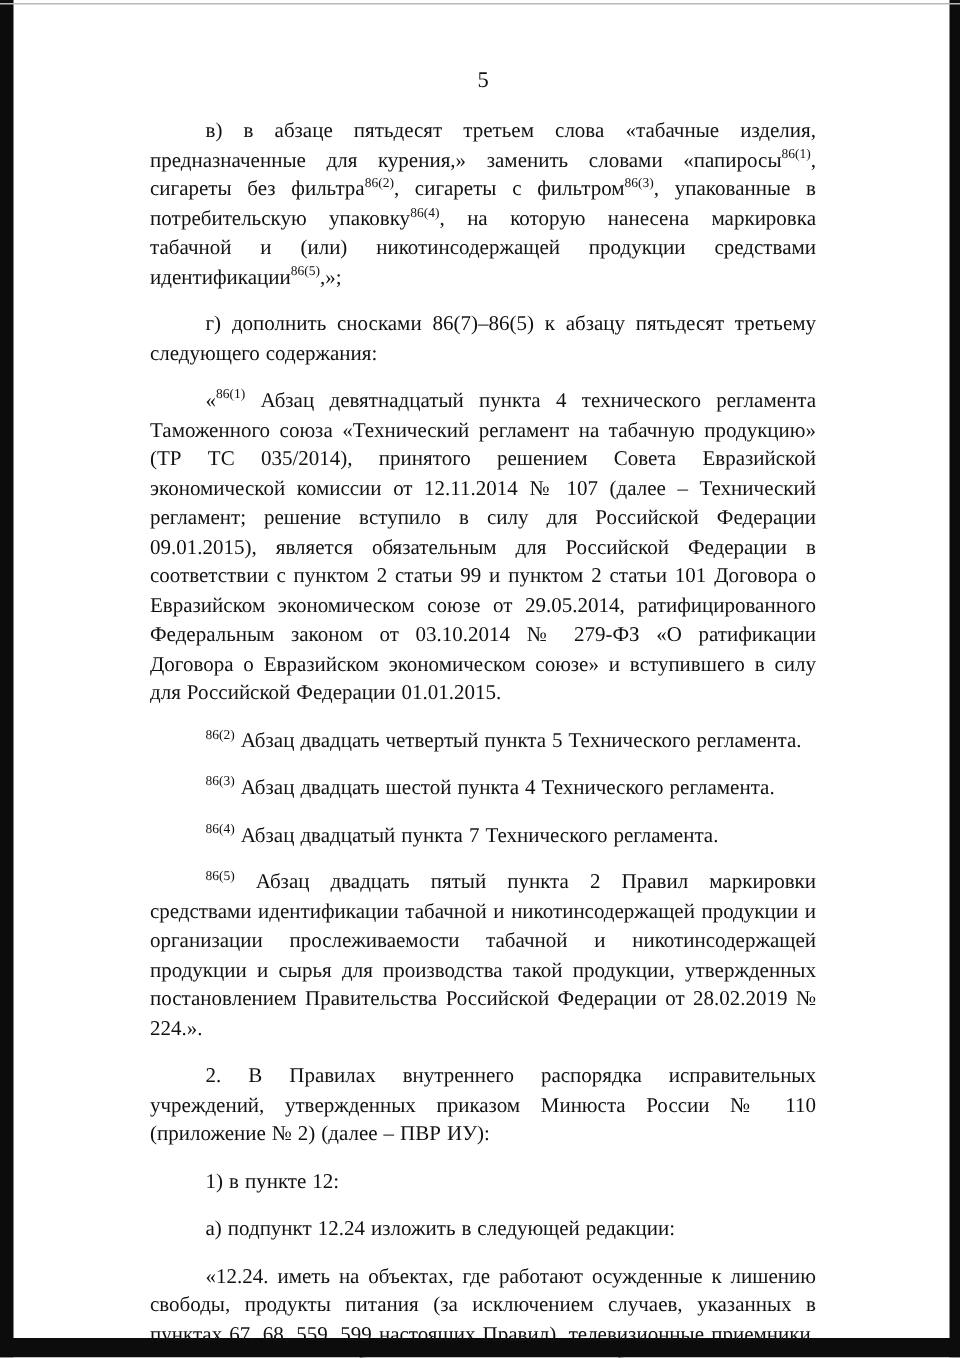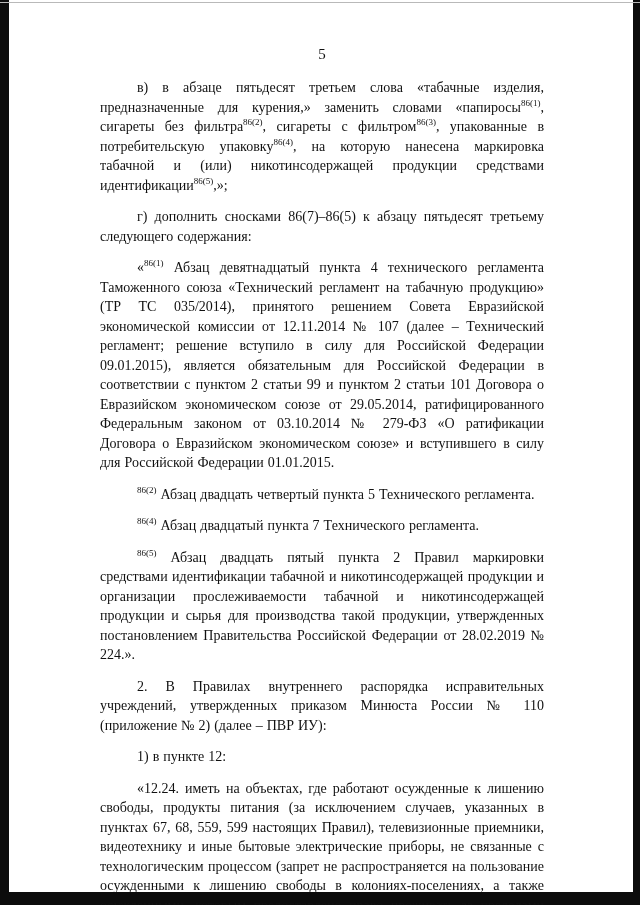--- a/index.html
+++ b/index.html
@@ -52,20 +52,22 @@
   <div class="scan-edge edge-bottom"></div>
   <div class="edge-top scan-edge" style="background:#b9b9b9;"></div>
 
   <div class="content">
     <div class="page-number">5</div>
     <div id="doc-body">
         <p class="para"><span>в) в абзаце пятьдесят третьем слова «табачные изделия, предназначенные для курения,» заменить словами «папиросы</span><sup>86(1)</sup><span>, сигареты без фильтра</span><sup>86(2)</sup><span>, сигареты с фильтром</span><sup>86(3)</sup><span>, упакованные в потребительскую упаковку</span><sup>86(4)</sup><span>, на которую нанесена маркировка табачной и (или) никотинсодержащей продукции средствами идентификации</span><sup>86(5)</sup><span>,»;</span></p>
         <p class="para"><span>г) дополнить сносками 86(7)–86(5) к абзацу пятьдесят третьему следующего содержания:</span></p>
         <p class="para"><span>«</span><sup>86(1)</sup><span> Абзац девятнадцатый пункта 4 технического регламента Таможенного союза «Технический регламент на табачную продукцию» (ТР ТС 035/2014), принятого решением Совета Евразийской экономической комиссии от 12.11.2014 № 107 (далее – Технический регламент; решение вступило в силу для Российской Федерации 09.01.2015), является обязательным для Российской Федерации в соответствии с пунктом 2 статьи 99 и пунктом 2 статьи 101 Договора о Евразийском экономическом союзе от 29.05.2014, ратифицированного Федеральным законом от 03.10.2014 № 279-ФЗ «О ратификации Договора о Евразийском экономическом союзе» и вступившего в силу для Российской Федерации 01.01.2015.</span></p>
         <p class="para"><sup>86(2)</sup><span> Абзац двадцать четвертый пункта 5 Технического регламента.</span></p>
+        <p class="para"><sup>86(3)</sup><span> Абзац двадцать шестой пункта 4 Технического регламента.</span></p>
         <p class="para"><sup>86(4)</sup><span> Абзац двадцатый пункта 7 Технического регламента.</span></p>
         <p class="para"><sup>86(5)</sup><span> Абзац двадцать пятый пункта 2 Правил маркировки средствами идентификации табачной и никотинсодержащей продукции и организации прослеживаемости табачной и никотинсодержащей продукции и сырья для производства такой продукции, утвержденных постановлением Правительства Российской Федерации от 28.02.2019 № 224.».</span></p>
         <p class="para"><span>2. В Правилах внутреннего распорядка исправительных учреждений, утвержденных приказом Минюста России № 110 (приложение № 2) (далее – ПВР ИУ):</span></p>
         <p class="para"><span>1) в пункте 12:</span></p>
+        <p class="para"><span>а) подпункт 12.24 изложить в следующей редакции:</span></p>
         <p class="para cut"><span>«12.24. иметь на объектах, где работают осужденные к лишению свободы, продукты питания (за исключением случаев, указанных в пунктах 67, 68, 559, 599 настоящих Правил), телевизионные приемники, видеотехнику и иные бытовые электрические приборы, не связанные с технологическим процессом (запрет не распространяется на пользование осужденными к лишению свободы в колониях-поселениях, а также осужденными, которым предоставлено право проживать за пределами</span></p>
       </div>
   </div>
 </main>
 
 </body></html>

